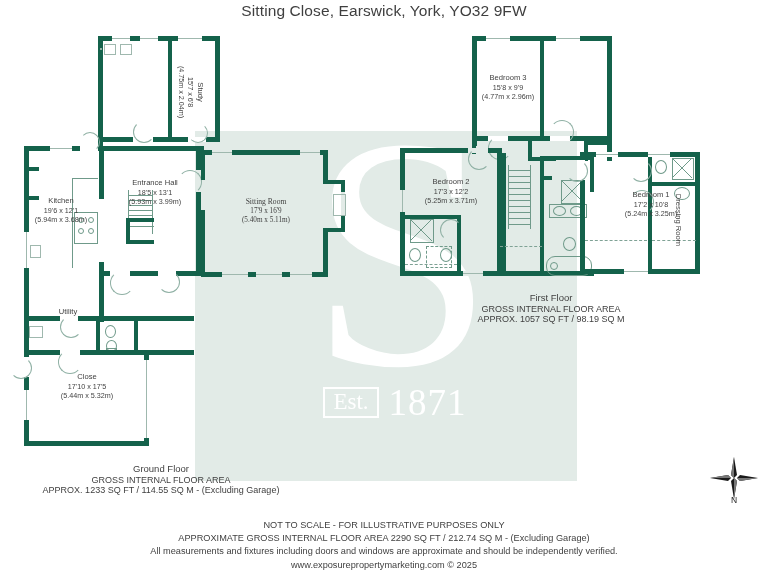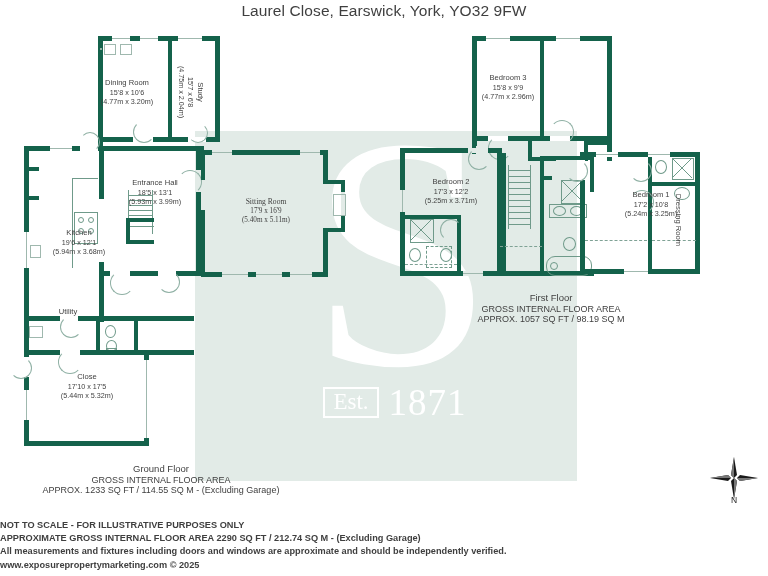--- a/index.html
+++ b/index.html
@@ -99,37 +99,37 @@
 
   
   .cap{position:absolute;text-align:center;color:#3f3f3f;white-space:nowrap;}
   .cap .c1{font-size:9.5px;display:block;margin-bottom:1px;}
   .cap .c2{font-size:9px;display:block;}
   .cap .c3{font-size:9px;display:block;}
 
   
   .footer{
     position:absolute;left:0;bottom:4px;width:768px;
-    text-align:left;color:#3f3f3f;font-weight:bold;
+    text-align:center;color:#3f3f3f;
   }
   .footer div{font-size:9.2px;line-height:1.45;}
 
   
   .compass{position:absolute;left:706px;top:455px;width:56px;height:58px;}
   .compass .nlab{
     position:absolute;left:0;top:40px;width:56px;text-align:center;
     font-size:8.5px;color:#1a1a1a;
   }
 </style>
 </head>
 <body>
 
 <div id="stage">
 
-  <div class="title">Laurel Close, Earswick, York, YO32 9FW</div>
+  <div class="title">Sitting Close, Earswick, York, YO32 9FW</div>
 
   <div class="wm-panel"></div>
   <div class="wm-s">S</div>
   <div class="wm-est">
     <span class="wm-est-box">Est.</span>
     <span class="wm-est-year">1871</span>
   </div>
 
   <div class="w" style="left:98px;top:36px;width:122px;height:5px;"></div>
 
@@ -252,33 +252,28 @@
 
   <div class="gap" style="left:144px;top:360px;width:5px;height:78px;"></div>
   <div class="tl" style="left:146px;top:360px;width:1px;height:78px;"></div>
   <div class="gap" style="left:24px;top:390px;width:5px;height:30px;"></div>
   <div class="tl" style="left:26px;top:390px;width:1px;height:30px;"></div>
   <div class="gap" style="left:24px;top:357px;width:5px;height:20px;"></div>
   <div class="arc" style="left:10px;top:357px;width:20px;height:20px;border-color:#8fb0a4;border-left-color:transparent;border-top-color:transparent;"></div>
   <div class="gap" style="left:60px;top:350px;width:20px;height:5px;"></div>
   <div class="arc" style="left:58px;top:350px;width:22px;height:22px;border-color:#8fb0a4;border-top-color:transparent;border-right-color:transparent;"></div>
 
-  <div class="rl" style="left:86px;top:78px;width:82px;">
-    <span class="nm">Dining Room</span>
-    <span class="im">15'8 x 10'6</span>
-    <span class="mt">(4.77m x 3.20m)</span>
-  </div>
 
   <div class="rl rl-vert" style="left:155px;top:78px;width:72px;transform:rotate(90deg);">
     <span class="nm">Study</span>
     <span class="im">15'7 x 6'8</span>
     <span class="mt">(4.75m x 2.04m)</span>
   </div>
 
-  <div class="rl" style="left:38px;top:196px;width:82px;margin-top:32px;">
+  <div class="rl" style="left:20px;top:196px;width:82px;">
     <span class="nm">Kitchen</span>
     <span class="im">19'6 x 12'1</span>
     <span class="mt">(5.94m x 3.68m)</span>
   </div>
 
   <div class="rl" style="left:112px;top:178px;width:86px;">
     <span class="nm">Entrance Hall</span>
     <span class="im">18'5 x 13'1</span>
     <span class="mt">(5.93m x 3.99m)</span>
   </div>

